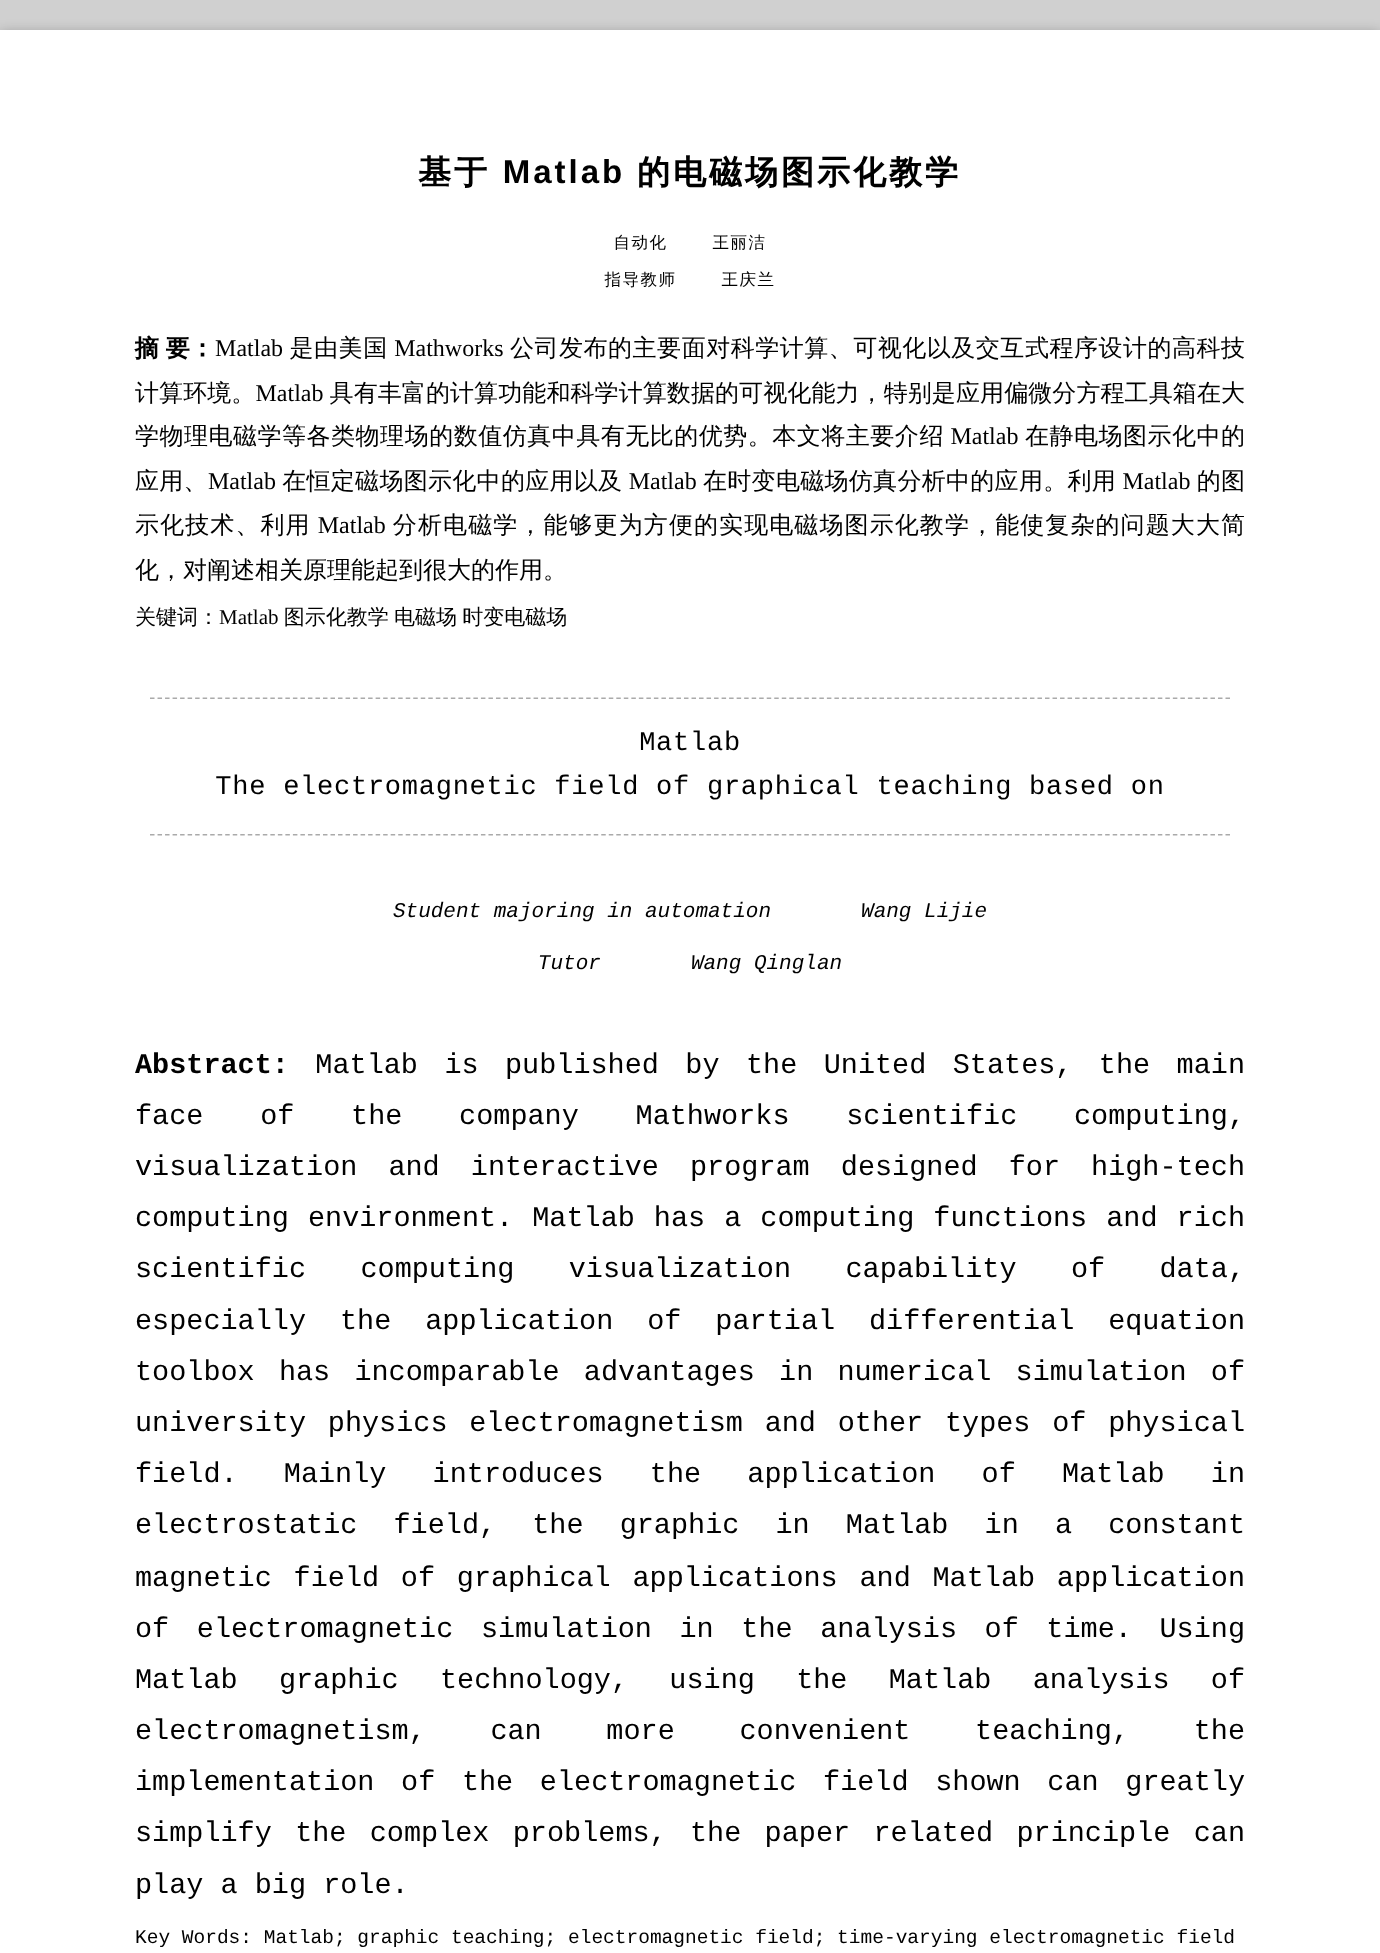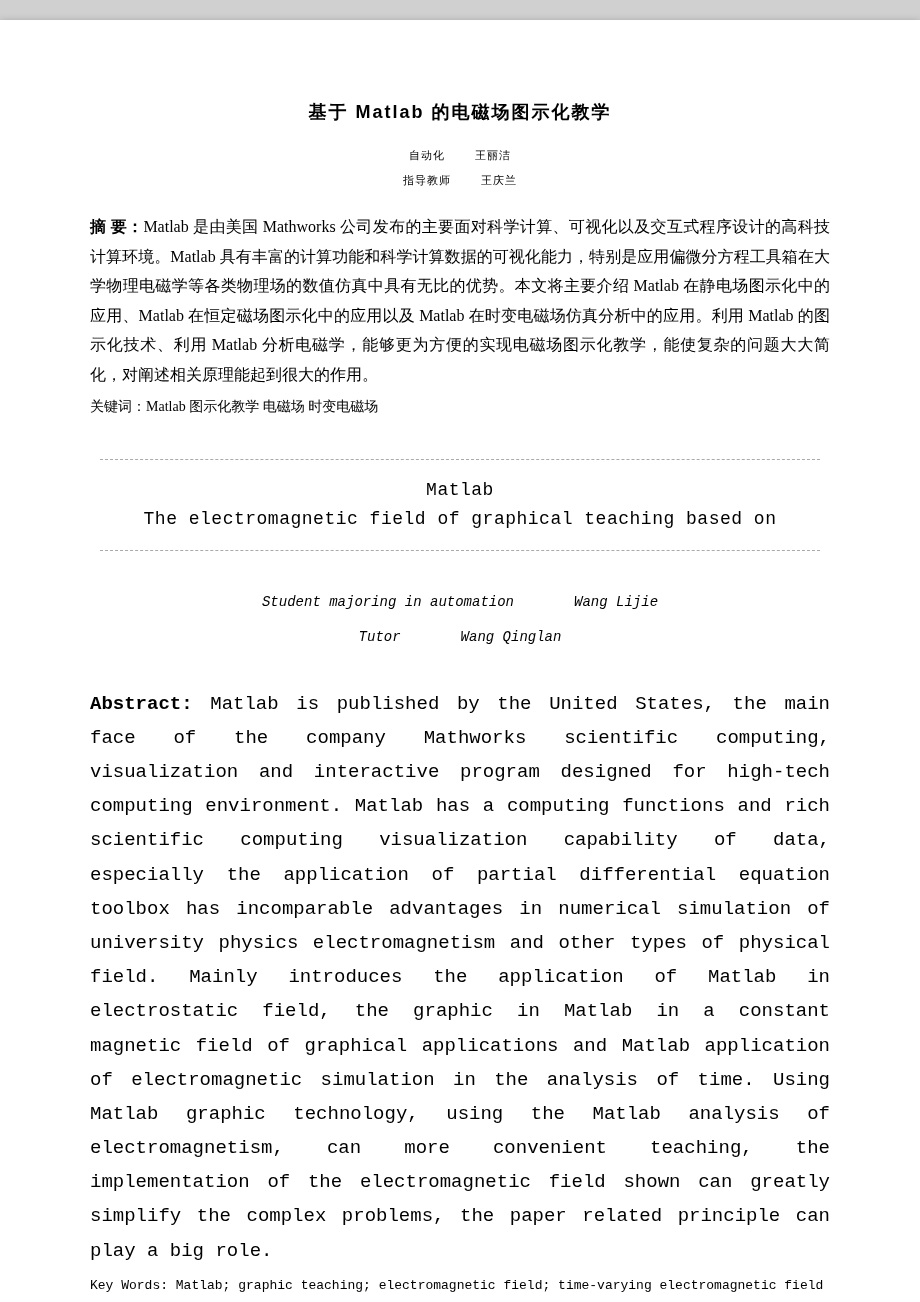--- a/index.html
+++ b/index.html
@@ -22,21 +22,21 @@
       width: 920px;
       min-height: 1302px;
       background: #ffffff;
       padding: 80px 90px 60px 90px;
       position: relative;
       box-shadow: 0 2px 8px rgba(0,0,0,0.3);
     }
 
     .title-cn {
       text-align: center;
-      font-size: 18px;
+      font-size: 22px;
       font-weight: bold;
       font-family: SimHei, '黑体', sans-serif;
       margin-bottom: 24px;
       letter-spacing: 2px;
     }
 
     .author-section {
       text-align: center;
       margin-bottom: 8px;
     }

